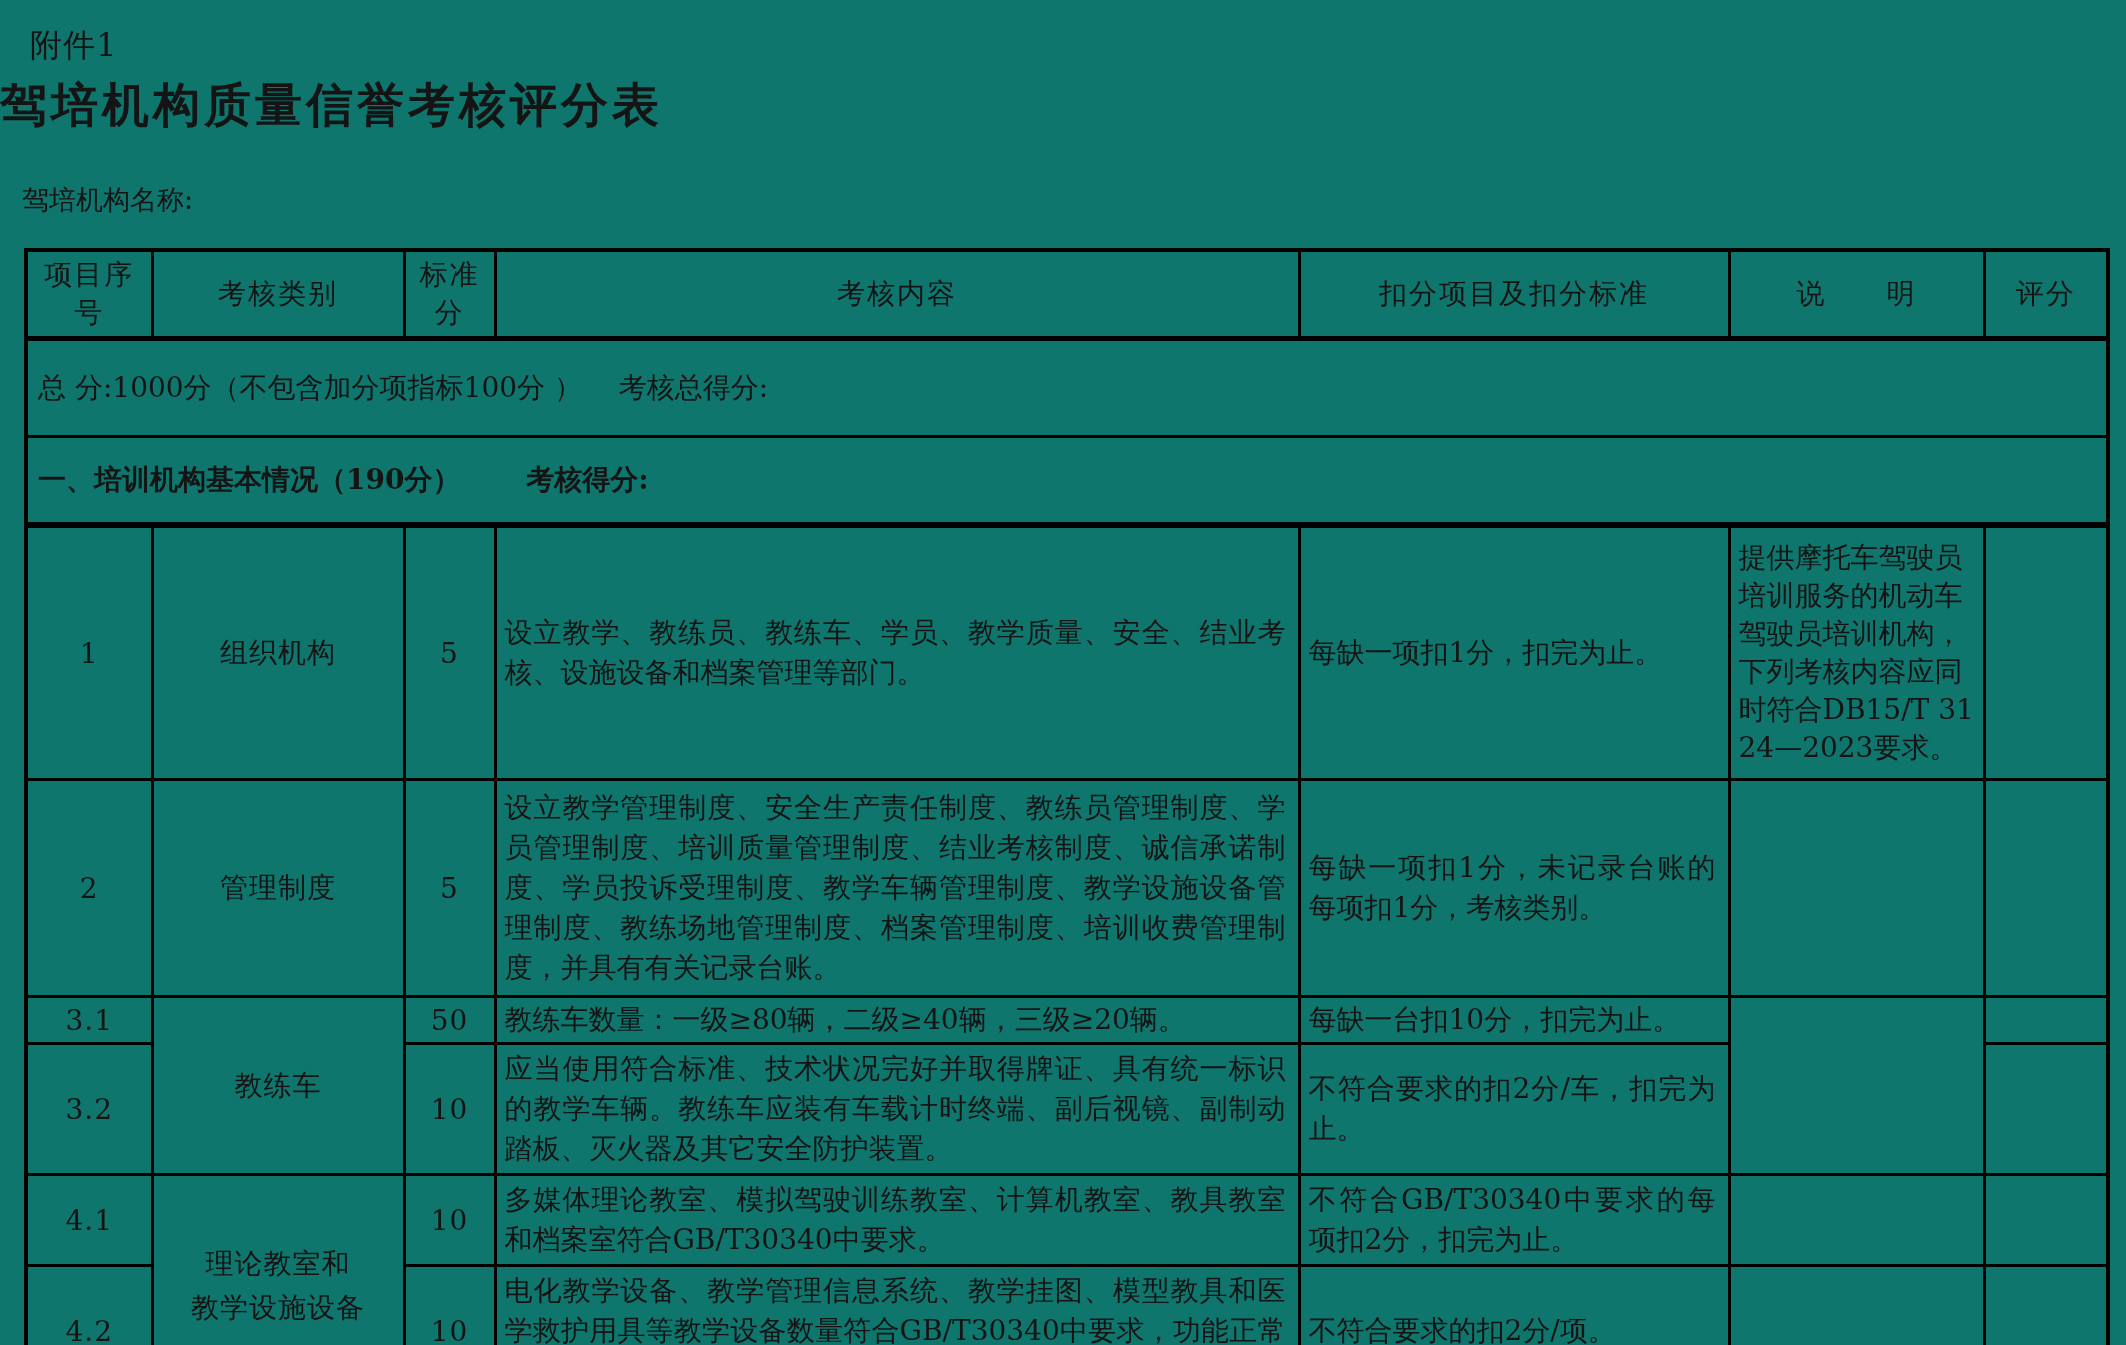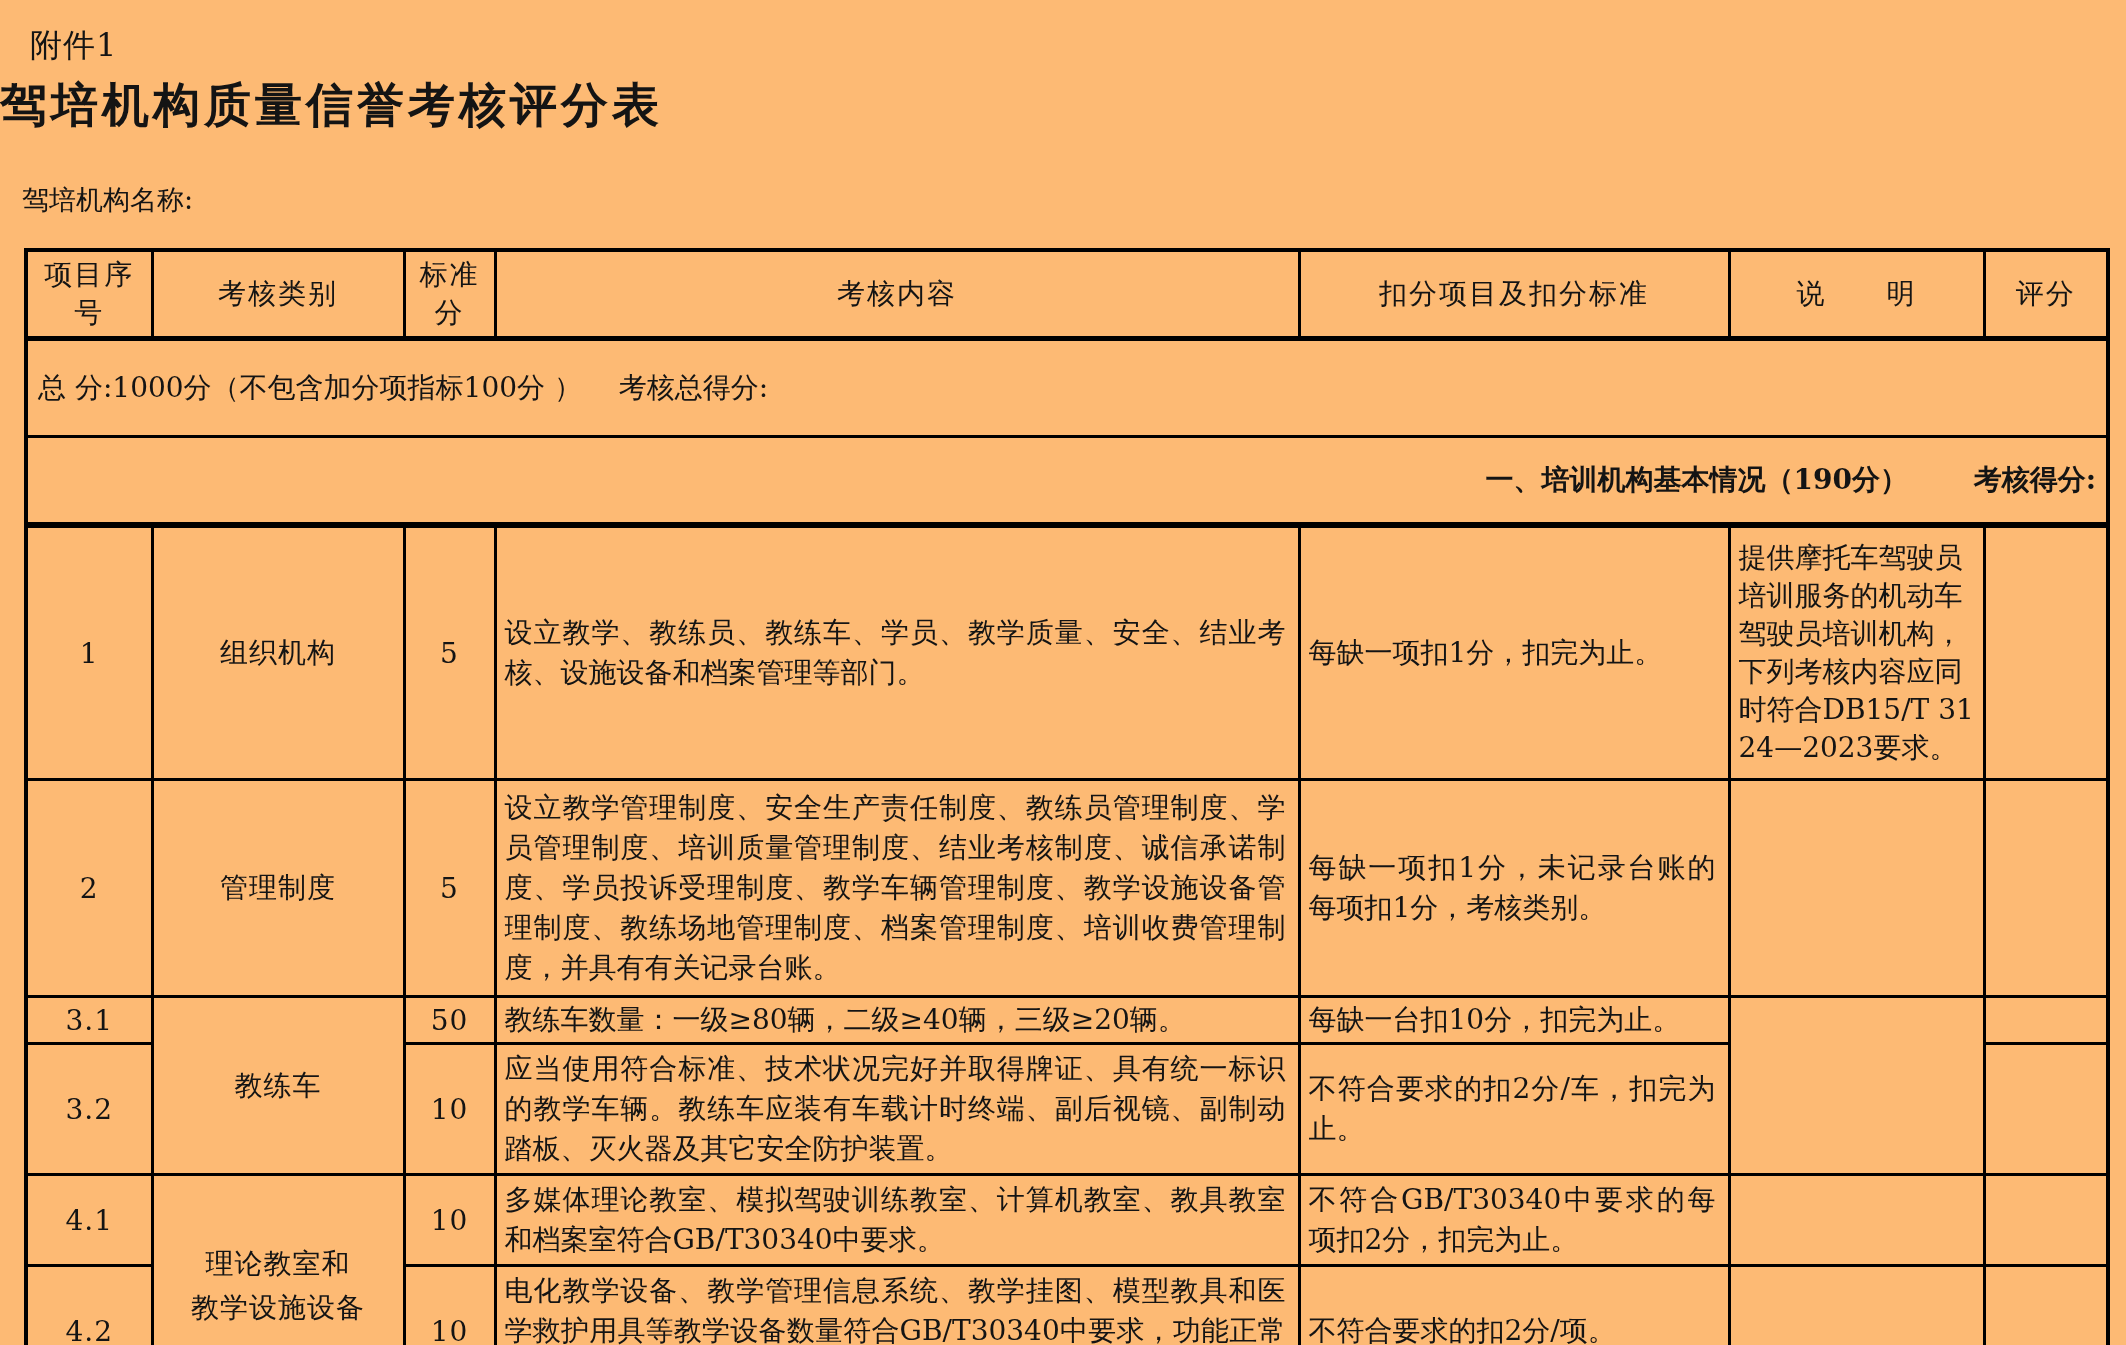--- a/index.html
+++ b/index.html
@@ -1,17 +1,17 @@
 <!DOCTYPE html>
 <html><head>
 <meta charset="utf-8">
 <style>
   html,body{margin:0;padding:0;background:#e8e8e8;}
   .page{
-    position:relative;width:2126px;height:1345px;background:#fdba74;
+    position:relative;width:2126px;height:1345px;background:#0f766e;
     font-family:"DejaVu Serif","Liberation Serif",serif;color:#141414;
     overflow:hidden;
   }
   .attachment{position:absolute;left:30px;top:24px;font-size:32px;letter-spacing:1px;}
   .title{position:absolute;left:0;top:74px;width:100%;margin:0;
     font-size:47px;font-weight:bold;letter-spacing:4px;}
   .org-name{position:absolute;left:22px;top:182px;font-size:27px;}
 
   table.score{
     position:absolute;left:24px;top:248px;width:2082px;
@@ -32,21 +32,21 @@
     line-height:40px;padding:4px 12px 4px 8px;
   }
   .c-note{
     text-align:left;line-break:anywhere;overflow-wrap:anywhere;
     line-height:38px;padding:4px 8px;
   }
   .cat-multiline{white-space:pre-line;line-height:44px;}
   
   .row-header th{height:64px;border-bottom-width:5px;letter-spacing:2px;}
   .row-total td{height:86px;border-top-width:4px;text-align:left;white-space:pre;}
-  .row-section td{height:76px;border-bottom-width:6px;text-align:right;white-space:pre;font-weight:bold;margin-top:36px;}
+  .row-section td{height:76px;border-bottom-width:6px;text-align:left;white-space:pre;font-weight:bold;margin-top:36px;}
   .row-1 td{height:242px;}
   .row-2 td{height:206px;}
   .row-3-1 td{height:36px;}
   .row-3-1 td.c-text{line-height:34px;}
   .row-3-2 td{height:114px;}
   .row-4-1 td{height:78px;}
   .row-4-2 td{height:110px;}
 </style>
 </head>
 <body>

